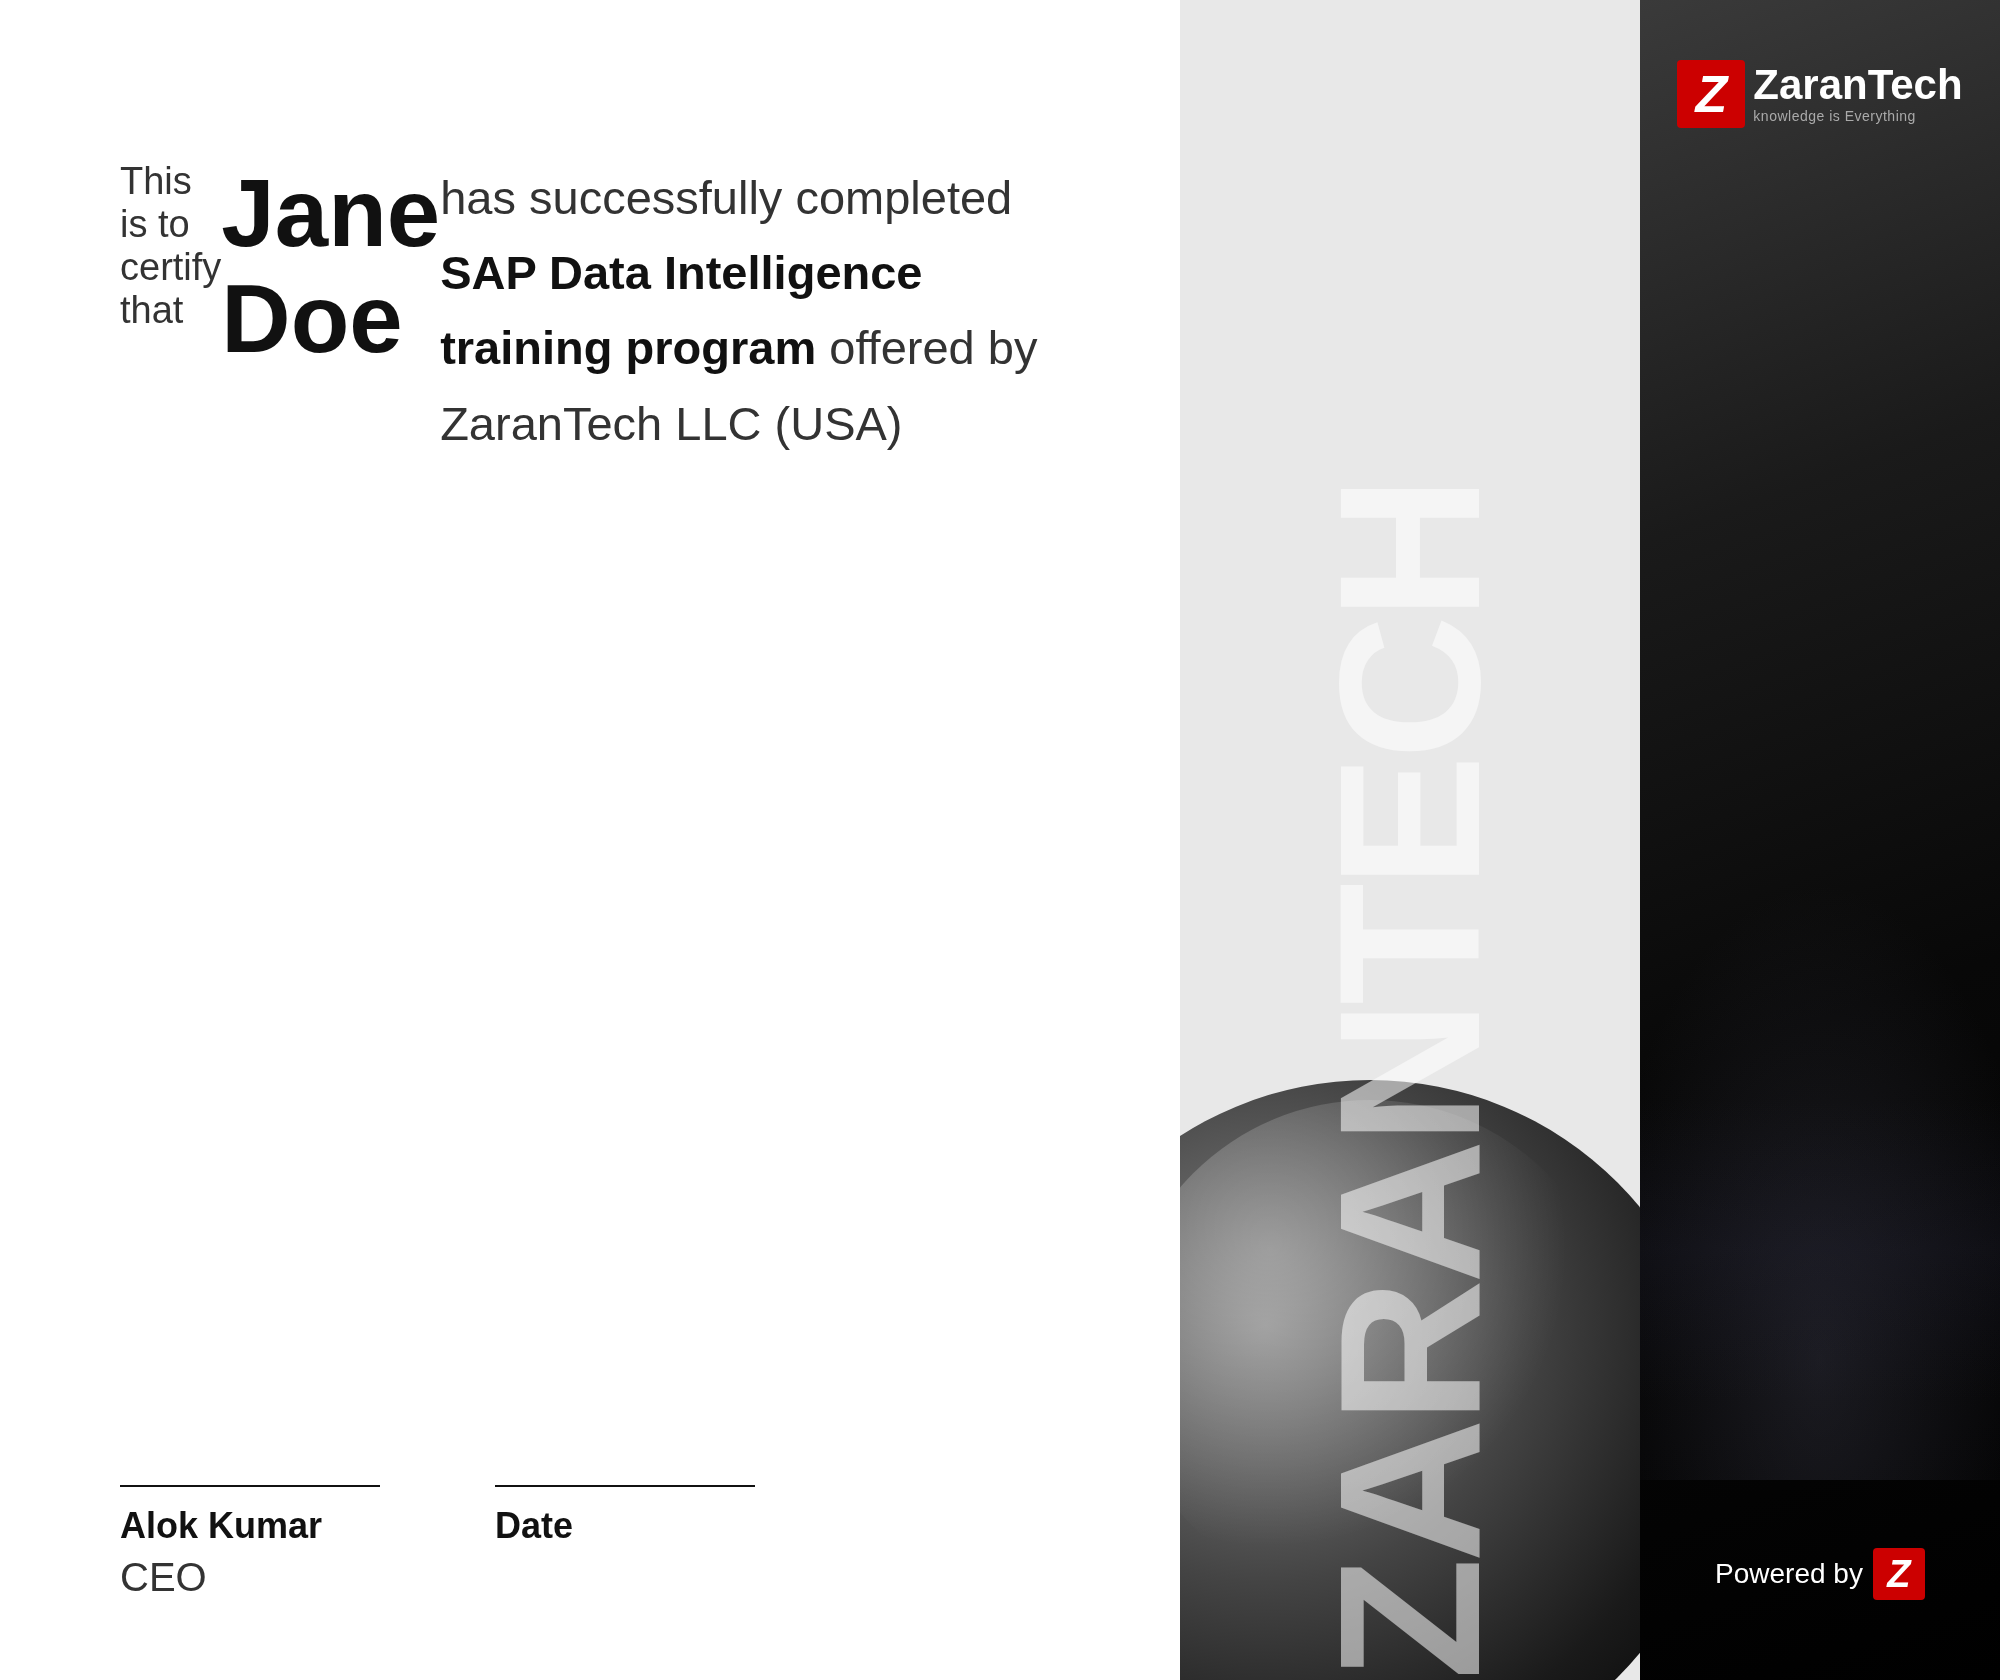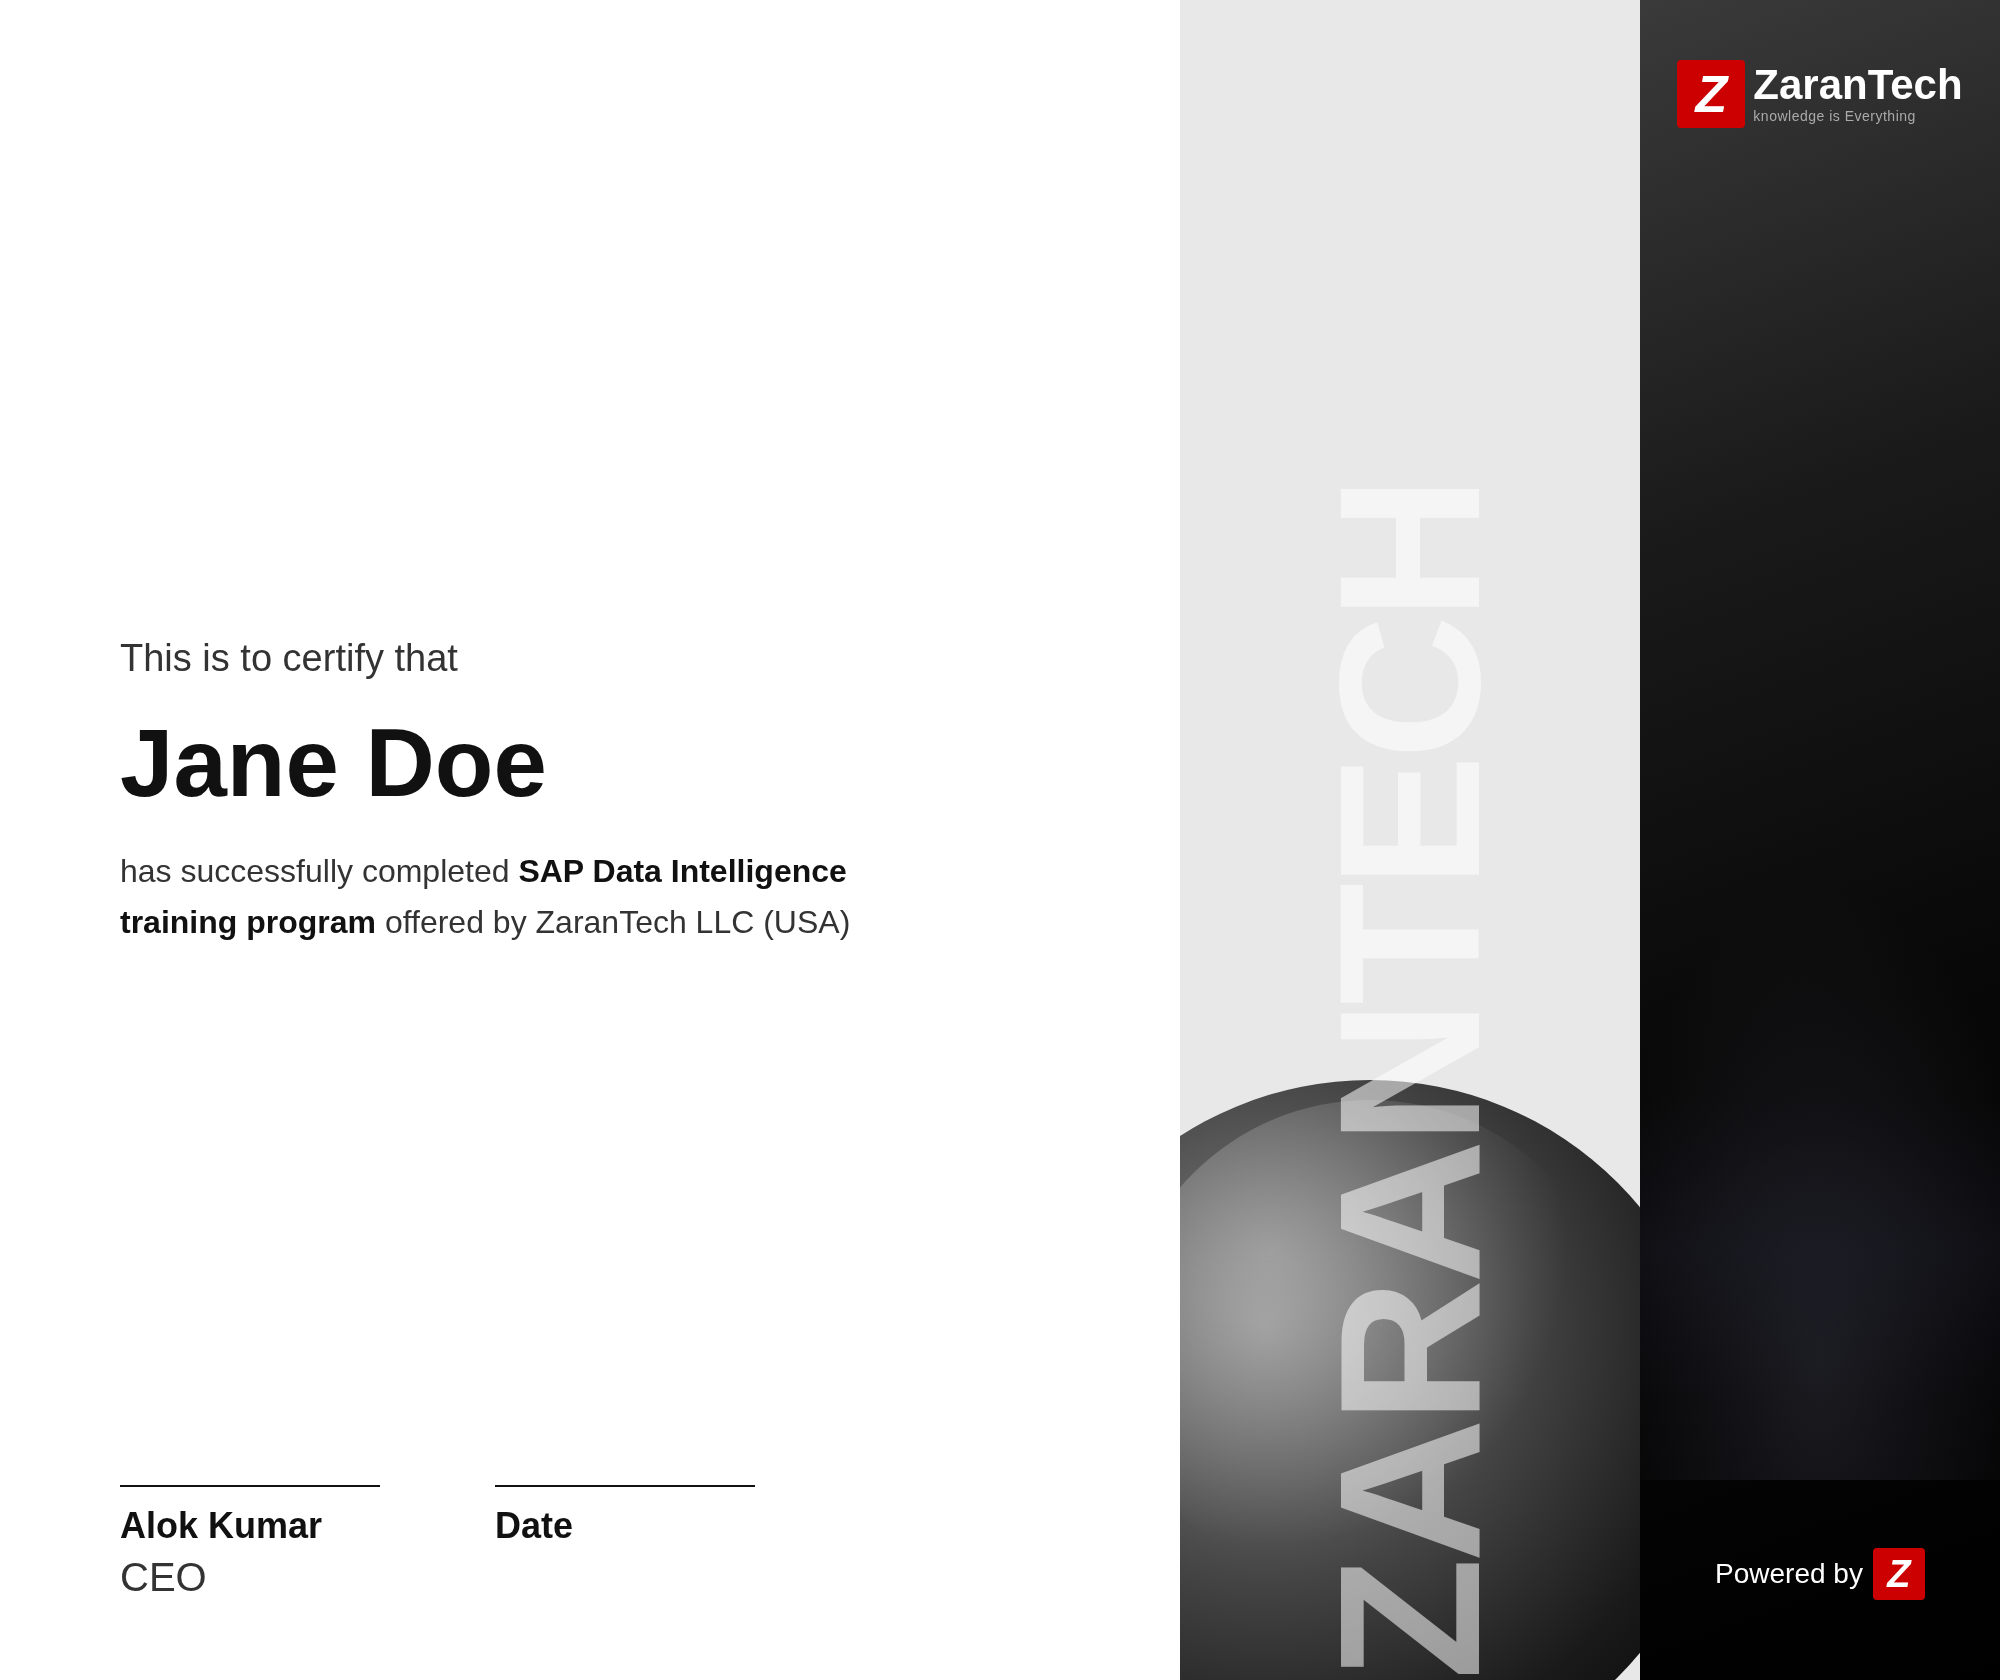--- a/index.html
+++ b/index.html
@@ -46,42 +46,42 @@
       color: #cc0000;
       text-transform: uppercase;
       letter-spacing: 2px;
       line-height: 1.05;
       margin-bottom: 20px;
     }
 
     .cert-body {
       flex: 1;
       display: flex;
-      flex-direction: column;
+      flex-direction: row;
       justify-content: center;
       padding-top: 40px;
     }
 
     .certify-text {
       font-size: 38px;
       color: #333;
       margin-bottom: 30px;
       font-weight: 400;
     }
 
     .recipient-name {
       font-size: 96px;
       font-weight: 900;
       color: #111;
       margin-bottom: 30px;
       line-height: 1.1;
     }
 
     .completion-text {
-      font-size: 32px;
+      font-size: 47px;
       color: #333;
       line-height: 1.6;
       max-width: 800px;
     }
 
     .completion-text .bold-course {
       font-weight: 900;
       color: #111;
     }
 

